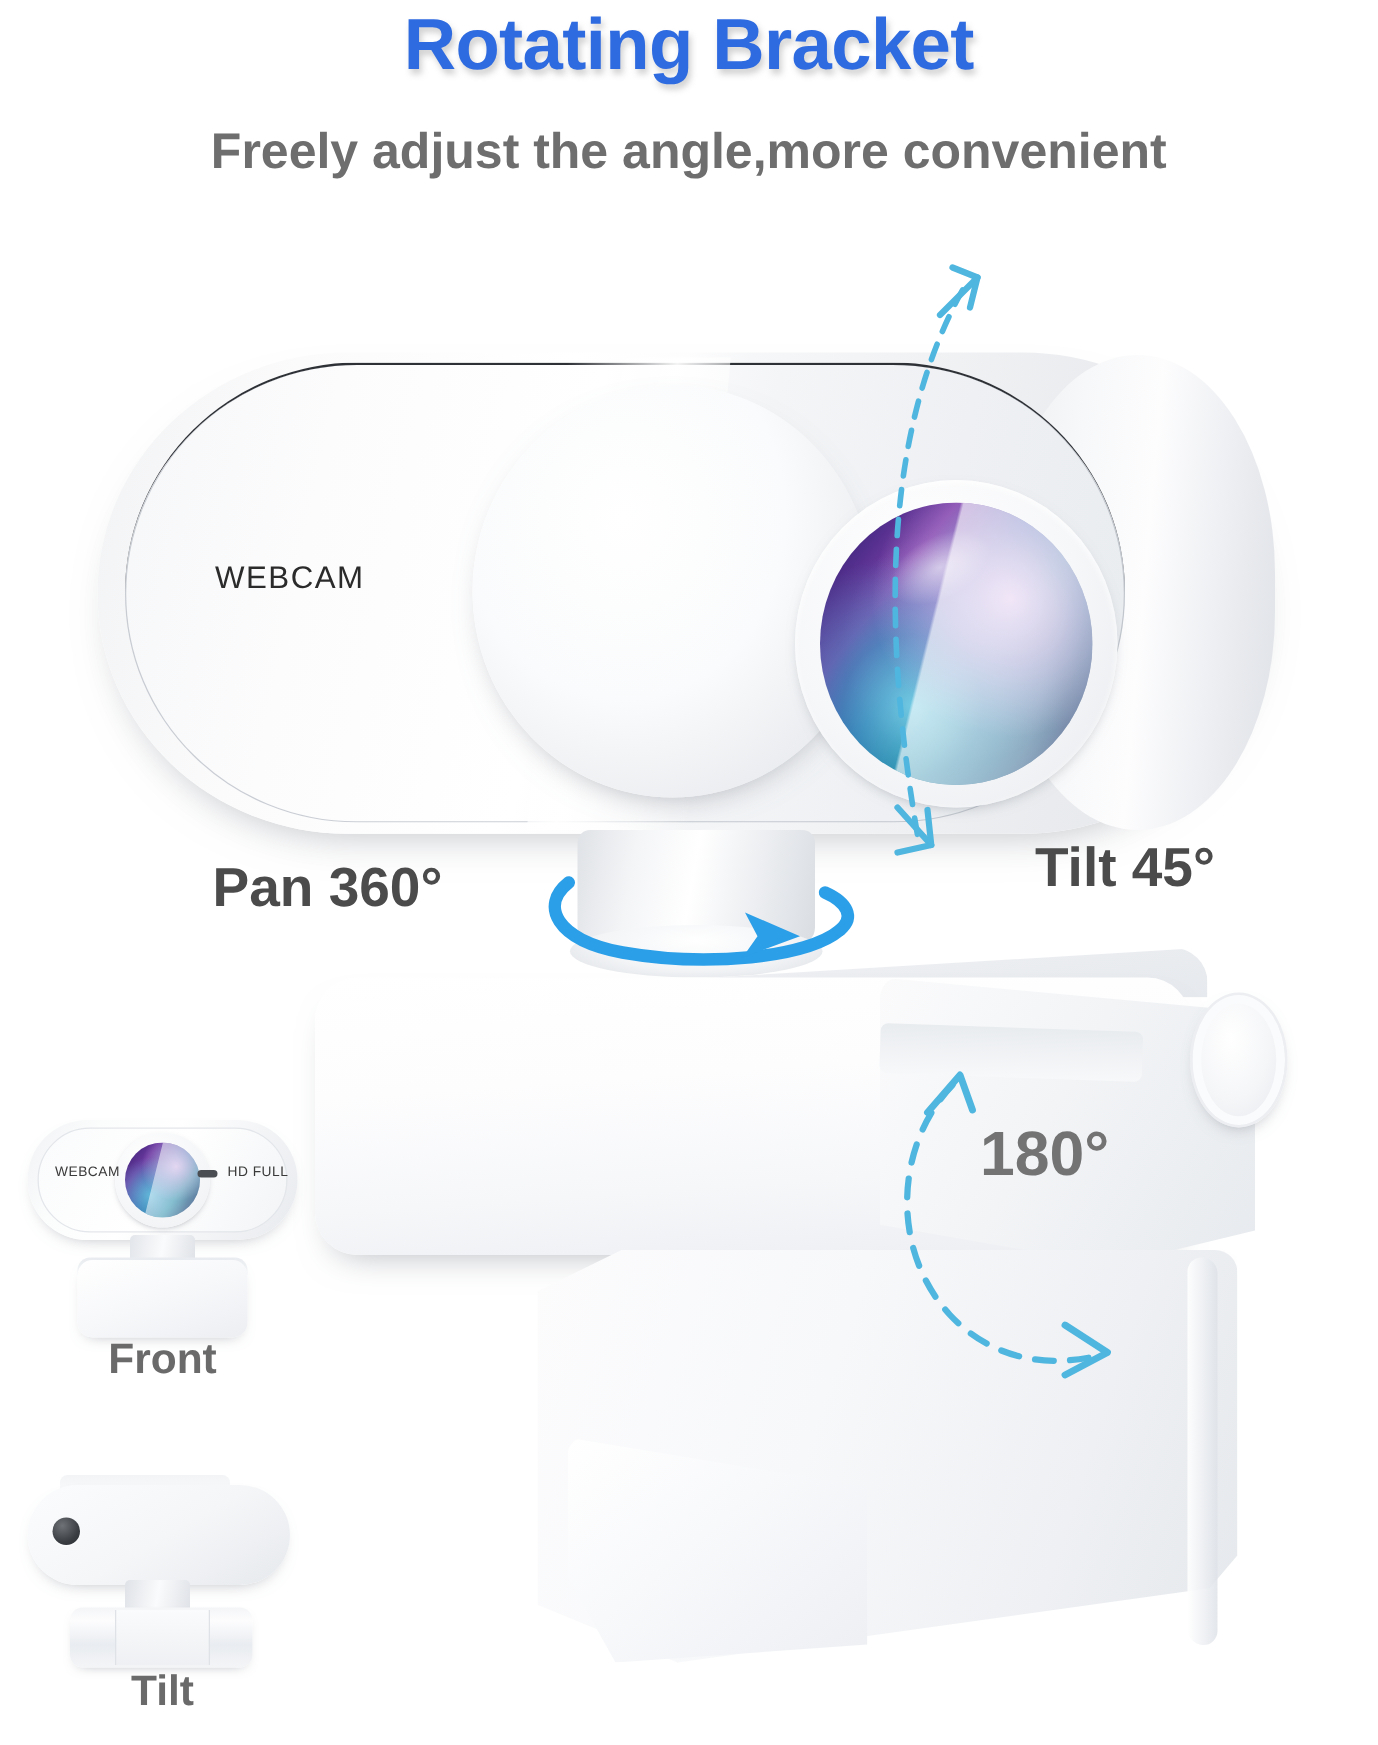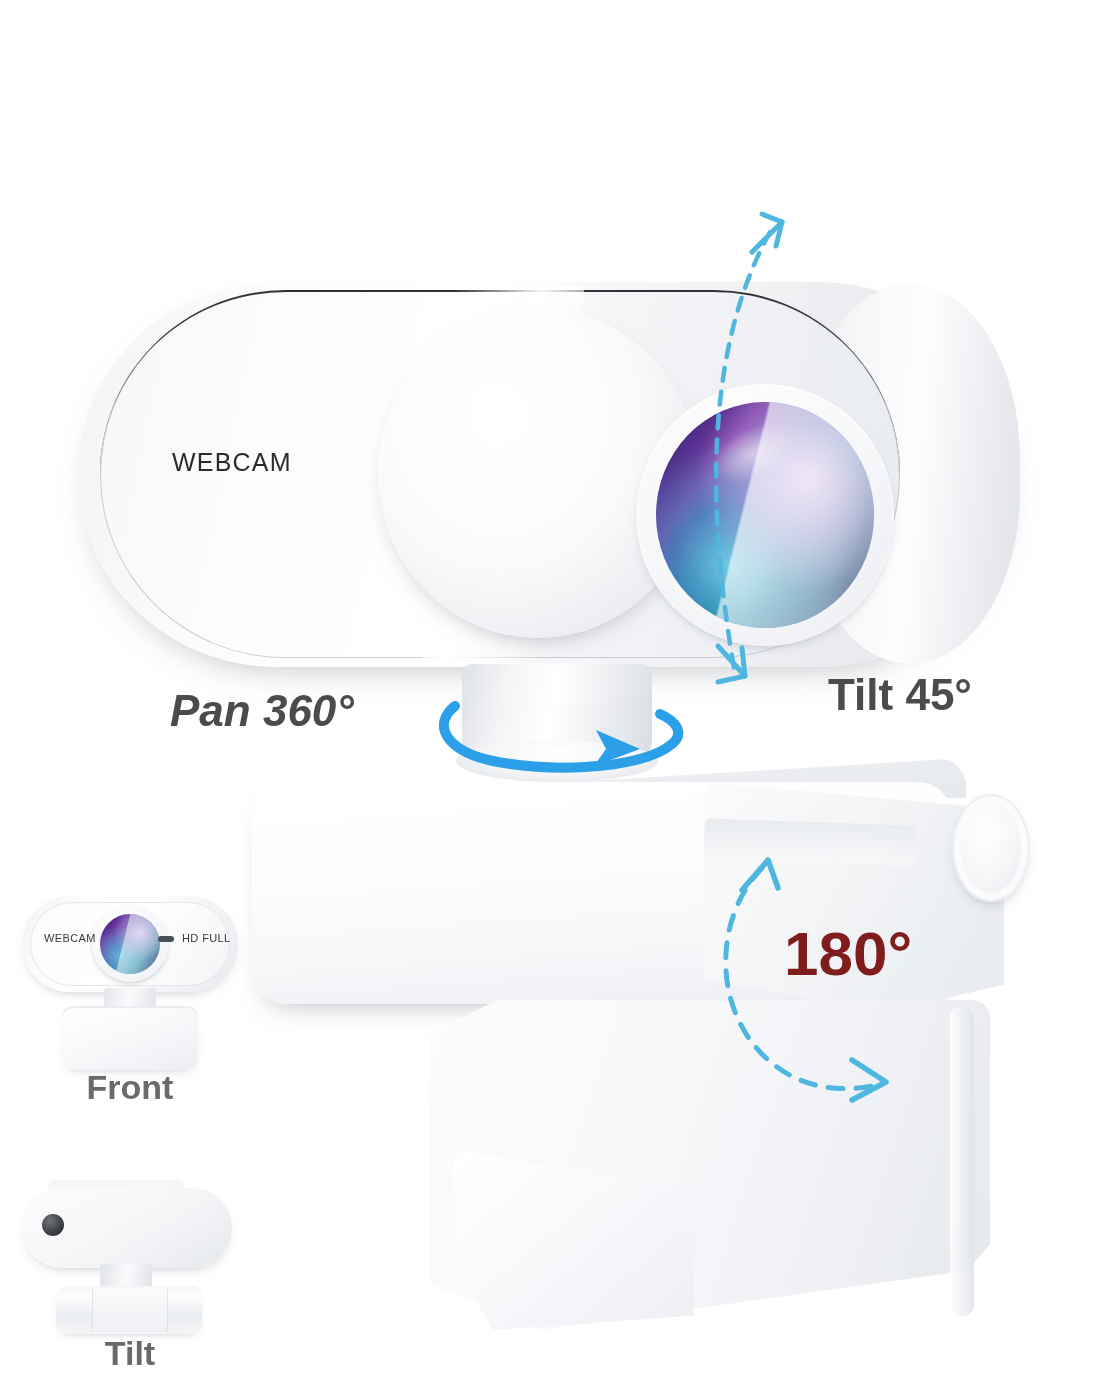--- a/index.html
+++ b/index.html
@@ -167,23 +167,23 @@
     border-radius:14px;
   }
   .br-low-edge{
     position:absolute;left:520px;top:6px;width:24px;height:310px;
     background:linear-gradient(90deg,rgba(255,255,255,.9),rgba(222,226,232,.85));
     border-radius:12px;transform:skewY(3deg);
   }
 
   
   .ann{position:absolute;font-weight:bold;color:#4b4b4b;}
-  .ann-pan{left:170px;top:686px;font-size:44px;font-style:italic;}
+  .ann-pan{left:170px;top:686px;font-size:44px;}
   .ann-tilt{left:828px;top:670px;font-size:44px;}
-  .ann-180{left:784px;top:918px;font-size:62px;color:#7f1d1d;}
+  .ann-180{left:784px;top:894px;font-size:50px;color:#737373;}
 
   
   .ov{position:absolute;left:0;top:0;width:1102px;height:1396px;pointer-events:none;}
 
   
   .thumb{position:absolute;}
   .thumb-front{left:8px;top:888px;width:244px;height:160px;}
   .thumb-back{left:8px;top:1180px;width:244px;height:150px;}
   .tlabel{
     position:absolute;width:244px;text-align:center;font-size:34px;font-weight:bold;color:#6A6A6A;
@@ -262,20 +262,22 @@
     position:absolute;left:84px;top:108px;width:74px;height:44px;
     border-left:1px solid #dfe2e7;border-right:1px solid #dfe2e7;
     background:linear-gradient(180deg,#fafbfc,#eef0f3);
   }
 </style>
 </head>
 <body>
 
 <div class="stage">
 
+  <div class="title">Rotating Bracket</div>
+  <div class="subtitle">Freely adjust the angle,more convenient</div>
 
   <div class="cam">
     <div class="cam-pill"></div>
     <div class="cam-cap"></div>
     <div class="cam-face"></div>
     <div class="cam-gloss"></div>
 
     <div class="webcam-label">WEBCAM</div>
     <div class="mic-slot"></div>
     <div class="hdfull-label">HD FULL</div>

